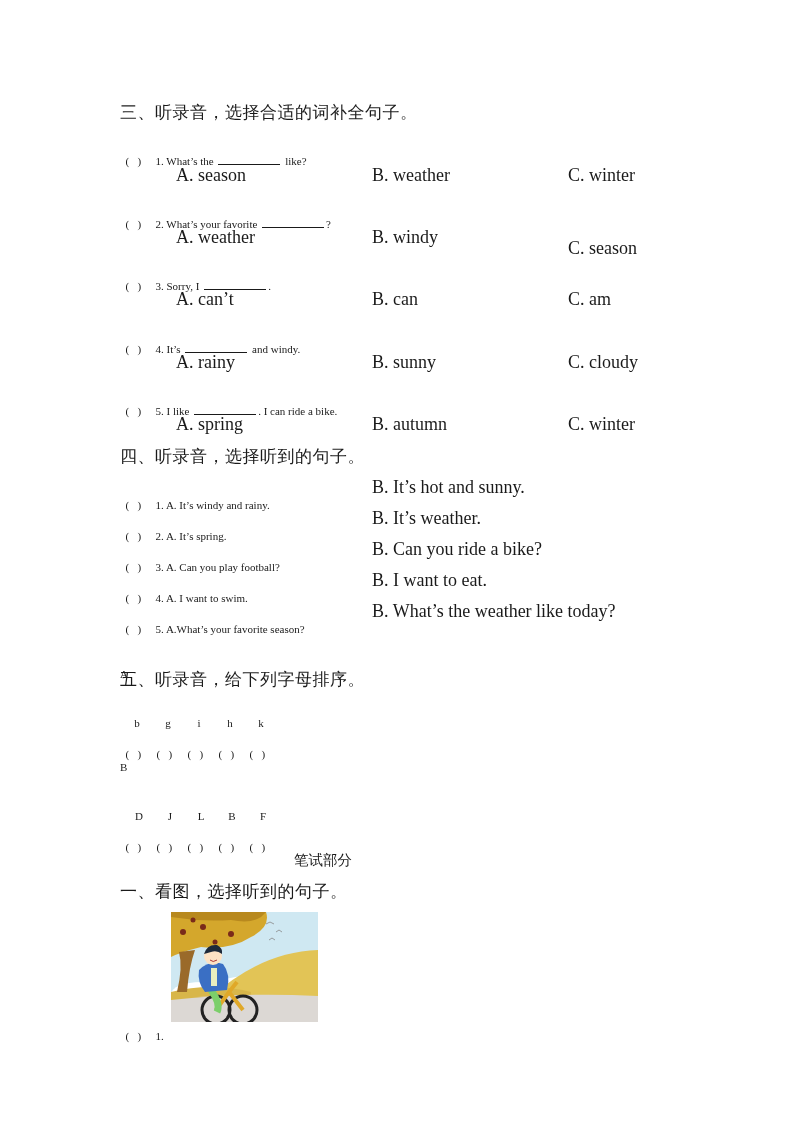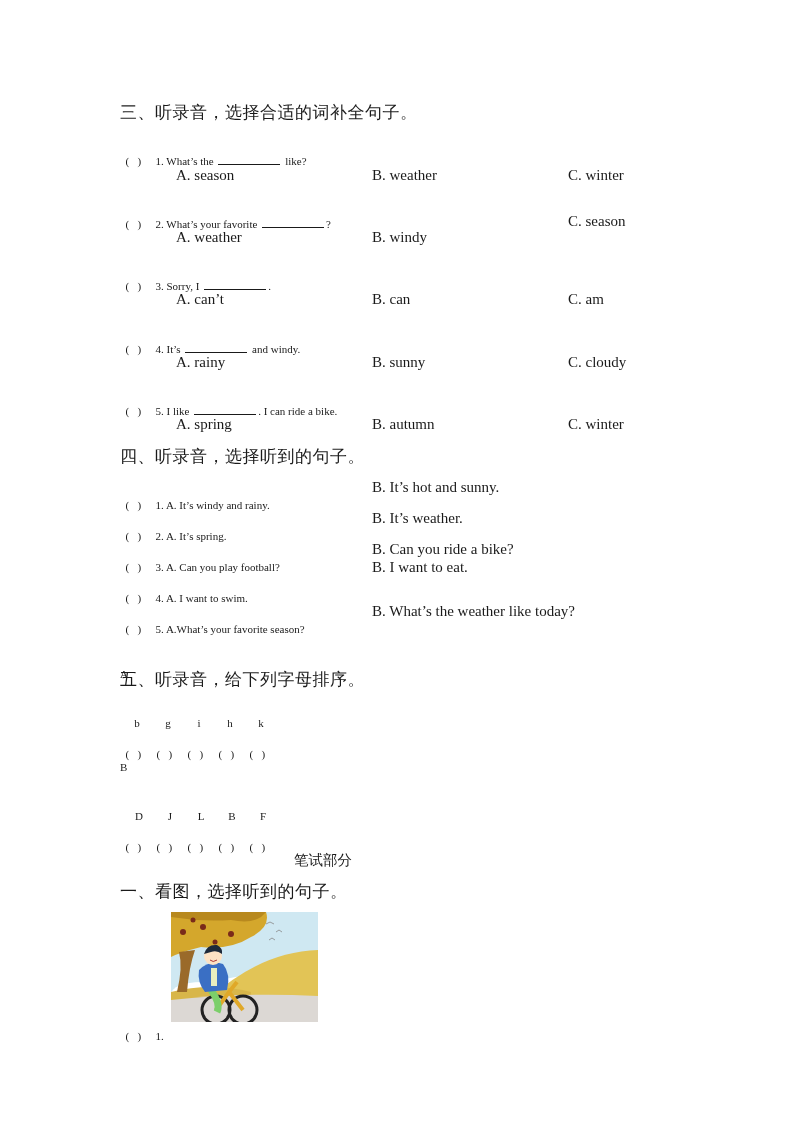--- a/index.html
+++ b/index.html
@@ -11,21 +11,21 @@
     .line {
       position: absolute; left: 120px; font-size: 11px; line-height: 18px;
       white-space: pre;
     }
     .cn { font-family: "DejaVu Sans", "Liberation Sans", sans-serif; font-size: 17px; letter-spacing: 0.5px; }
     .paren { display: inline-block; width: 30px; }
     .blank {
       display: inline-block; width: 62px; border-bottom: 1px solid #1a1a1a;
       height: 12px; vertical-align: baseline; margin: 0 2px;
     }
-    .opt { position: absolute; font-size: 15px; line-height: 18px; white-space: pre; }
+    .opt { position: absolute; font-size: 18px; line-height: 18px; white-space: pre; }
     .colA { left: 176px; }
     .colB { left: 372px; }
     .colC { left: 568px; }
     .s4B { left: 372px; }
     .letters span { display: inline-block; width: 31px; text-align: center; }
     .order span { display: inline-block; width: 31px; }
     .center-title {
       position: absolute; left: 0; width: 646px; text-align: center;
       font-family: "DejaVu Sans", "Liberation Sans", sans-serif; font-size: 14.5px;
     }
@@ -44,21 +44,21 @@
 </div>
 <div class="opt colA" style="top:166px">A. season</div>
 <div class="opt colB" style="top:166px">B. weather</div>
 <div class="opt colC" style="top:166px">C. winter</div>
 
 <div class="line" style="top:197px">
   <span class="paren"><span>(</span><span>&nbsp;&nbsp;&nbsp;</span><span>)</span></span><span>2.</span> <span>What’s your favorite</span> <span class="blank"></span><span>?</span>
 </div>
 <div class="opt colA" style="top:228px">A. weather</div>
 <div class="opt colB" style="top:228px">B. windy</div>
-<div class="opt colC" style="top:212px">C. season</div>
+<div class="opt colC" style="top:239px">C. season</div>
 
 <div class="line" style="top:259px">
   <span class="paren"><span>(</span><span>&nbsp;&nbsp;&nbsp;</span><span>)</span></span><span>3.</span> <span>Sorry, I</span> <span class="blank"></span><span>.</span>
 </div>
 <div class="opt colA" style="top:290px">A. can’t</div>
 <div class="opt colB" style="top:290px">B. can</div>
 <div class="opt colC" style="top:290px">C. am</div>
 
 <div class="line" style="top:322px">
   <span class="paren"><span>(</span><span>&nbsp;&nbsp;&nbsp;</span><span>)</span></span><span>4.</span> <span>It’s</span> <span class="blank"></span> <span>and windy.</span>
@@ -87,21 +87,21 @@
 <div class="opt s4B" style="top:509px">B. It’s weather.</div>
 
 <div class="line" style="top:540px">
   <span class="paren"><span>(</span><span>&nbsp;&nbsp;&nbsp;</span><span>)</span></span><span>3.</span> <span>A. Can you play football?</span>
 </div>
 <div class="opt s4B" style="top:540px">B. Can you ride a bike?</div>
 
 <div class="line" style="top:571px">
   <span class="paren"><span>(</span><span>&nbsp;&nbsp;&nbsp;</span><span>)</span></span><span>4.</span> <span>A. I want to swim.</span>
 </div>
-<div class="opt s4B" style="top:558px">B. I want to eat.</div>
+<div class="opt s4B" style="top:571px">B. I want to eat.</div>
 
 <div class="line" style="top:602px">
   <span class="paren"><span>(</span><span>&nbsp;&nbsp;&nbsp;</span><span>)</span></span><span>5.</span> <span>A.What’s your favorite season?</span>
 </div>
 <div class="opt s4B" style="top:602px">B. What’s the weather like today?</div>
 
 <div class="line cn" style="top:670px">五、听录音，给下列字母排序。</div>
 
 <div class="line" style="top:665px">A</div>
 <div class="line letters" style="top:696px; left:116px">

